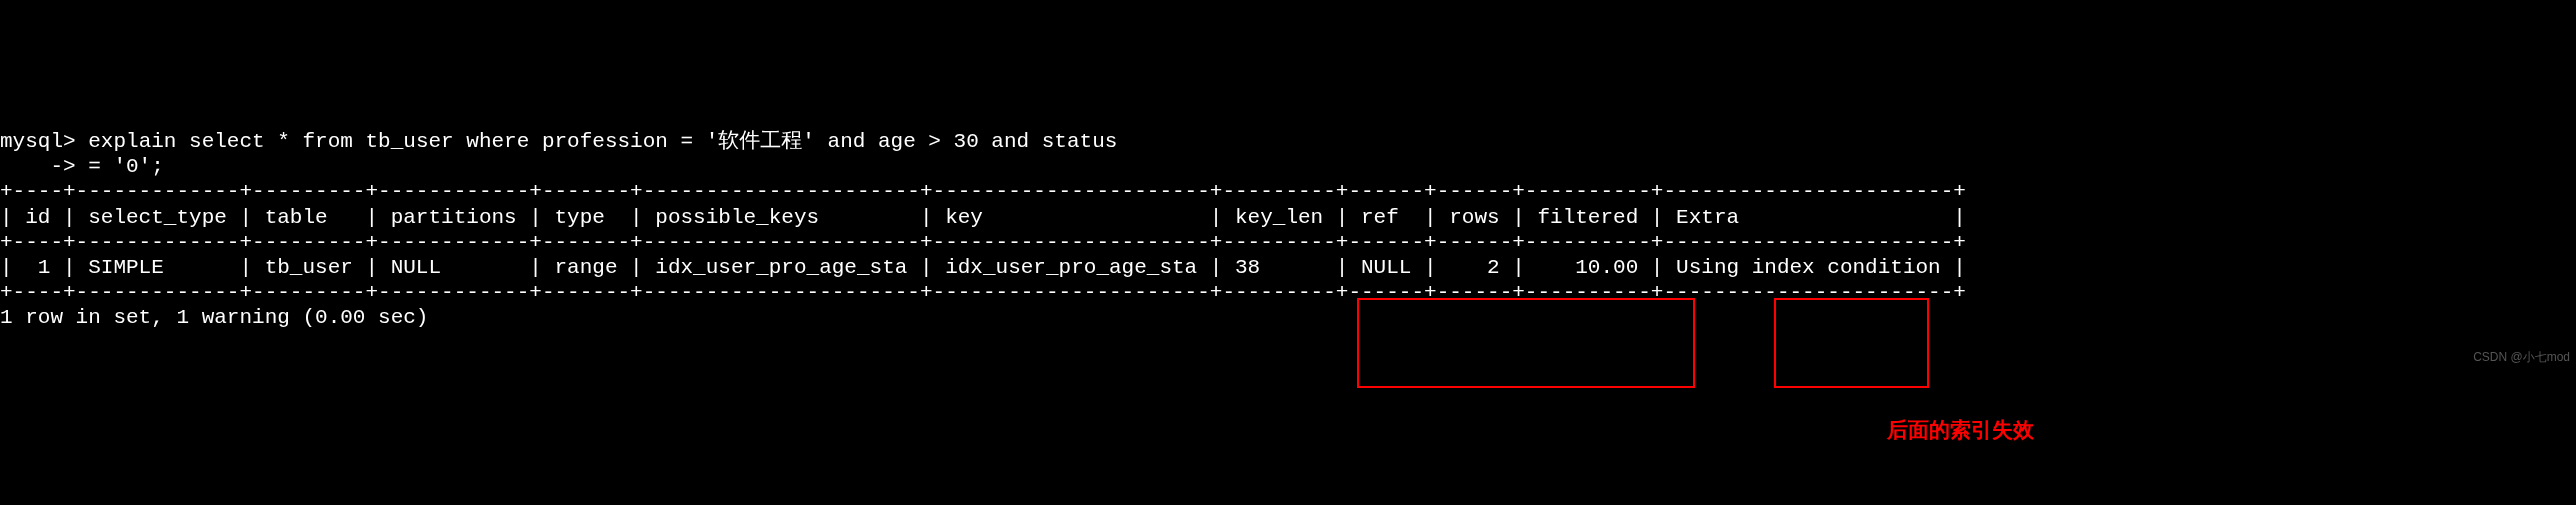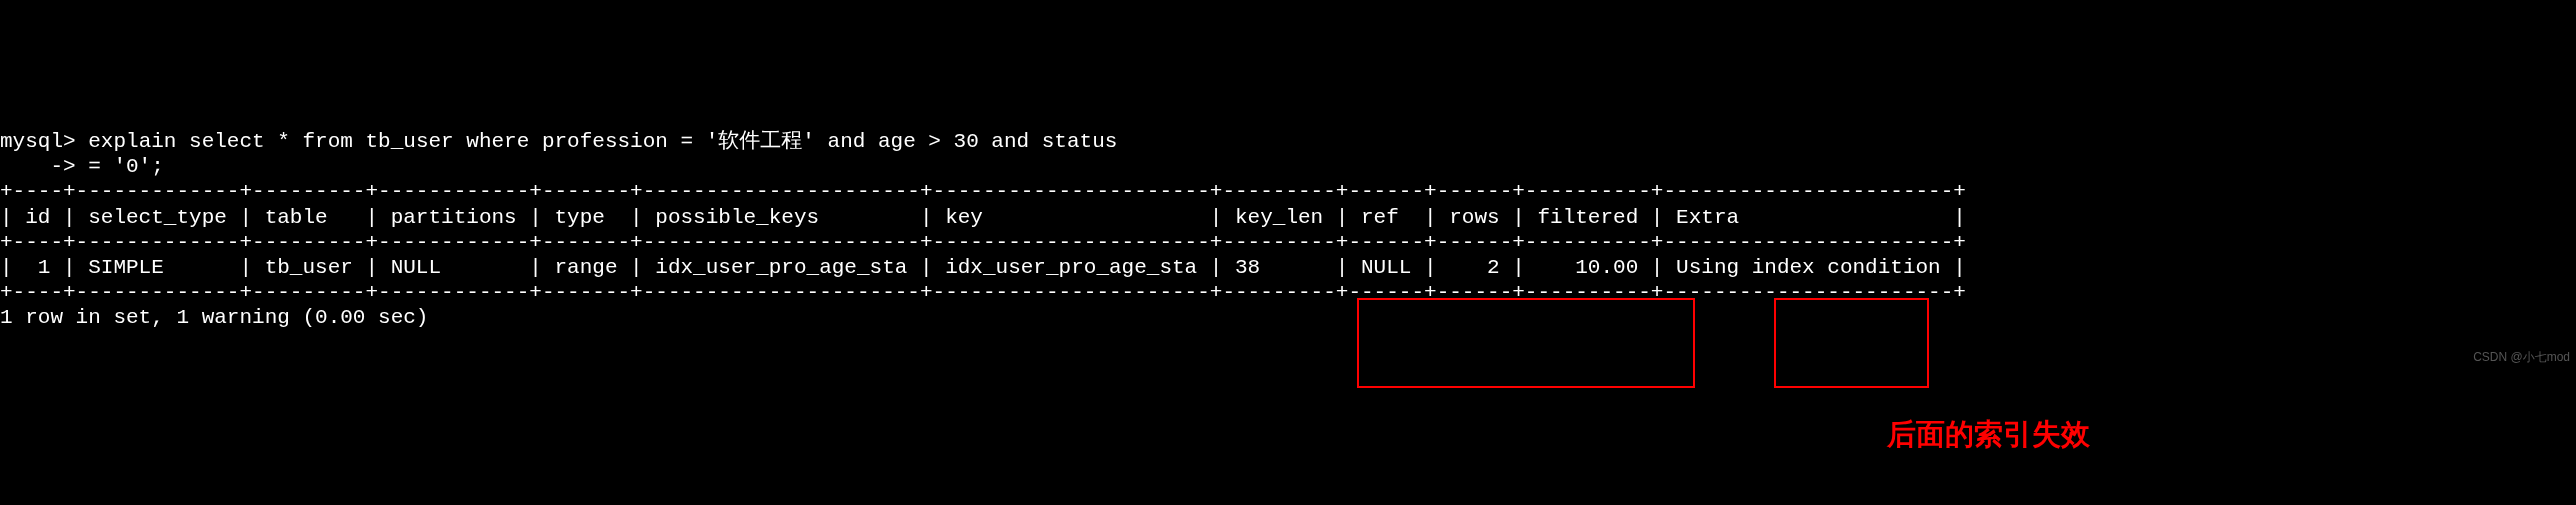--- a/index.html
+++ b/index.html
@@ -23,21 +23,21 @@
     .line { white-space: pre; text-align: center; }
     .highlight-box {
       position: absolute;
       border: 2.3px solid #ff0000;
       pointer-events: none;
     }
     .annotation {
       position: absolute;
       color: #ff0000;
       font-weight: bold;
-      font-size: 29px;
+      font-size: 21px;
       font-family: "Microsoft YaHei", sans-serif;
     }
     .watermark {
       position: absolute;
       right: 6px;
       top: 350px;
       color: #555;
       font-size: 12px;
       font-family: "Microsoft YaHei", sans-serif;
     }

